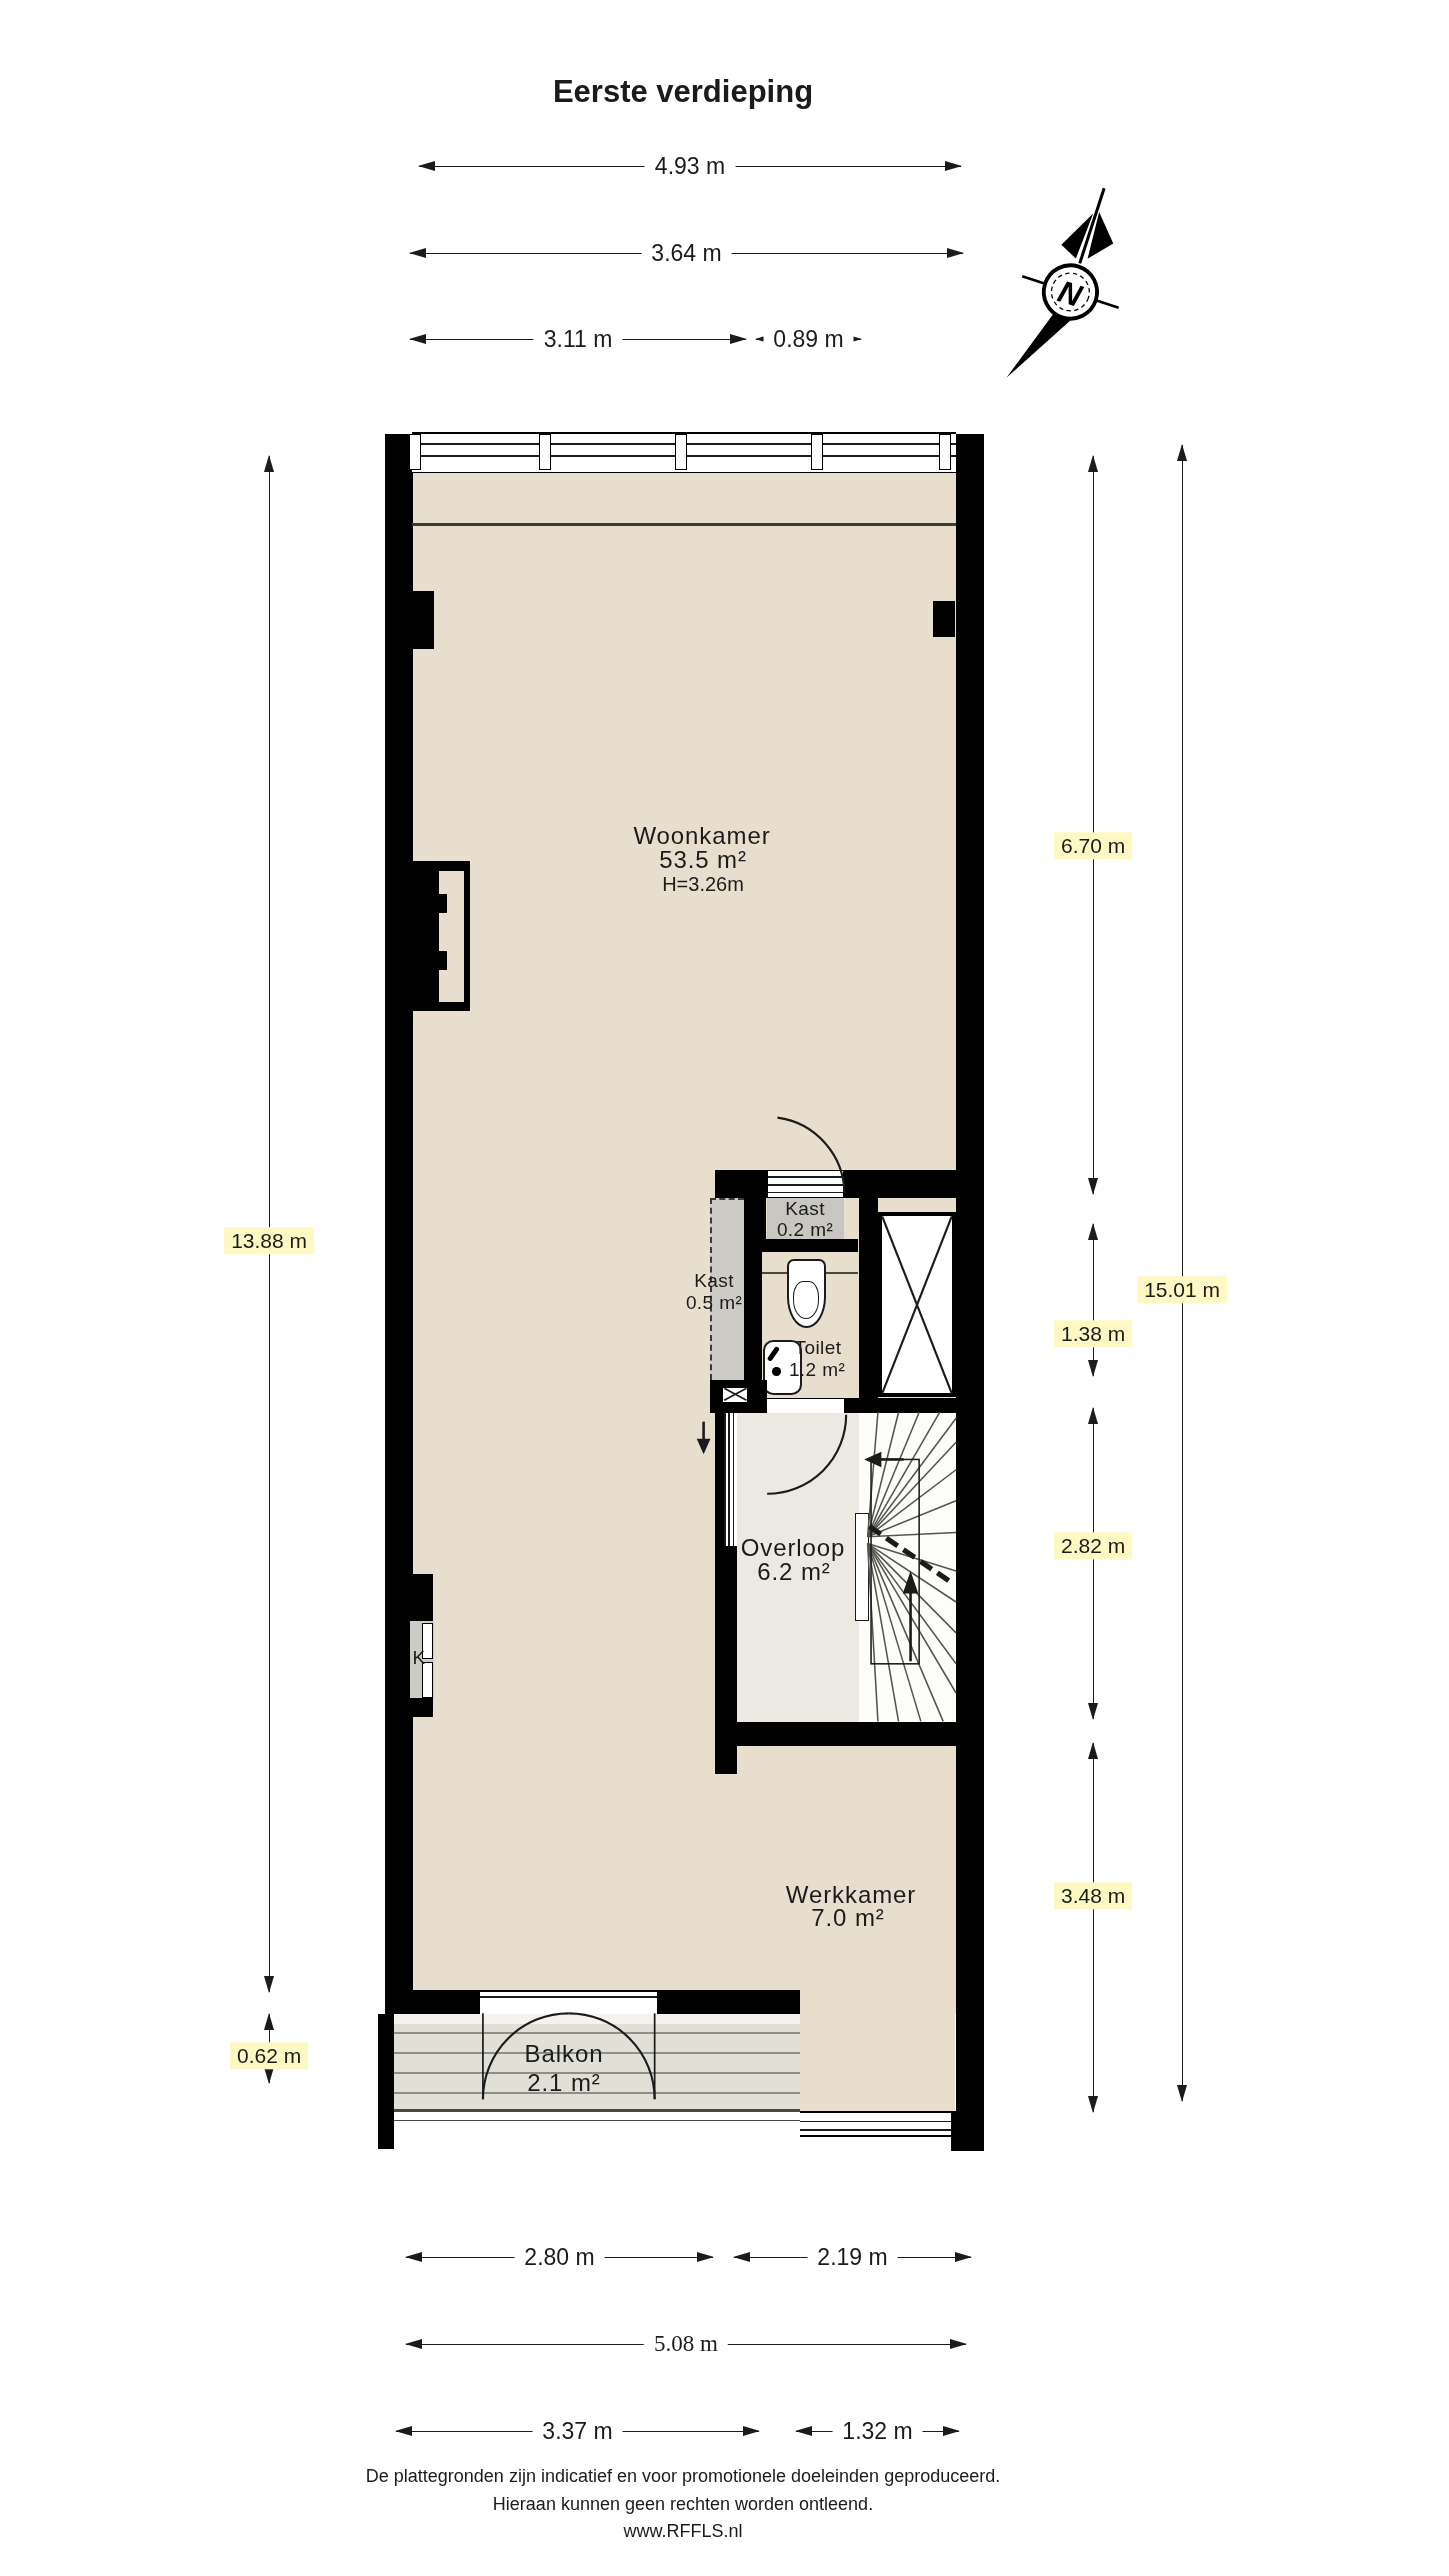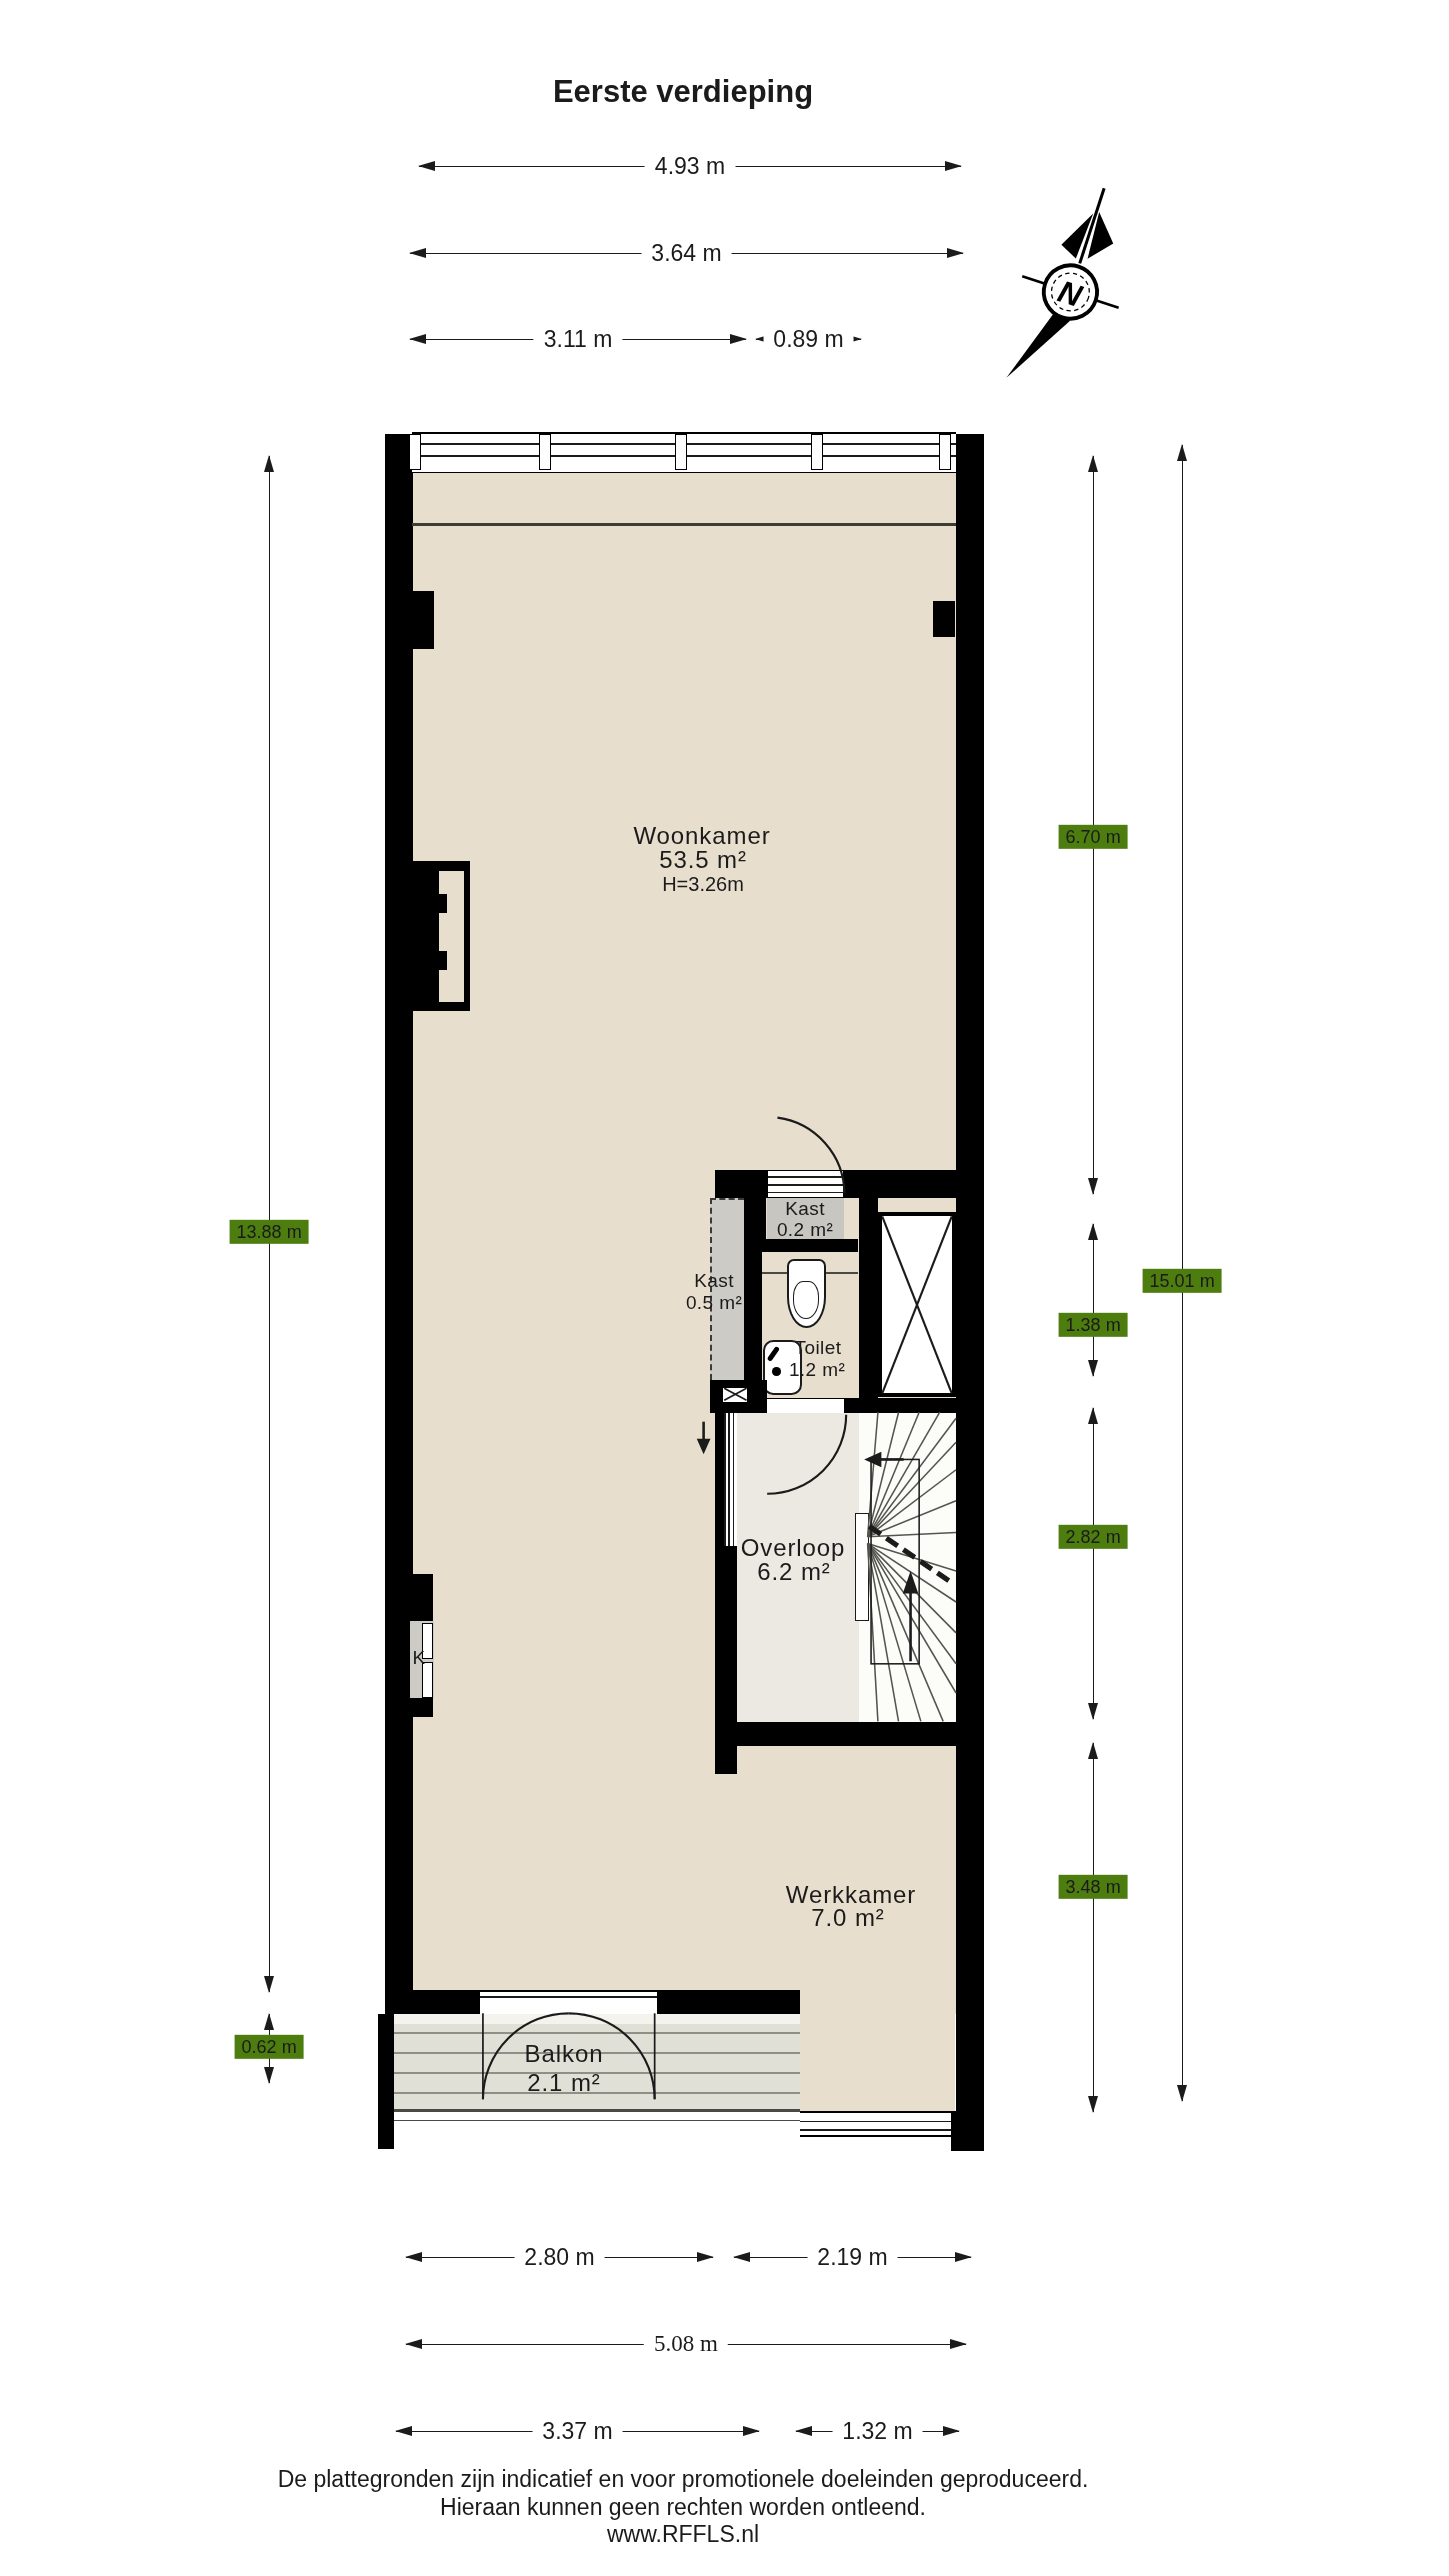--- a/index.html
+++ b/index.html
@@ -5,30 +5,30 @@
   html,body{margin:0;padding:0;background:#fff;}
   body{font-family:"Liberation Sans", sans-serif;color:#1b1b1b;}
   #root{position:relative;width:1449px;height:2576px;background:#fff;overflow:hidden;}
   .abs{position:absolute;}
   .wall{position:absolute;background:#000;}
   .floor{position:absolute;background:#e7decd;}
   .label{position:absolute;transform:translate(-50%,-50%);font-size:24px;letter-spacing:0.9px;white-space:nowrap;text-align:center;color:#1b1b1b;}
   .label.small{font-size:19px;letter-spacing:0.4px;}
   .label.tiny{font-size:20px;letter-spacing:0;}
   .title{position:absolute;left:683px;transform:translateX(-50%);font-size:31px;font-weight:bold;white-space:nowrap;}
-  .footer-line{position:absolute;left:683px;transform:translateX(-50%);font-size:23px;white-space:nowrap;}
+  .footer-line{position:absolute;left:683px;transform:translateX(-50%);font-size:18px;white-space:nowrap;}
   
   .dimh{position:absolute;height:0;border-top:1.7px solid #1b1b1b;}
   .dimh .ahl{position:absolute;left:-0.9px;top:-6px;width:0;height:0;border-top:5.2px solid transparent;border-bottom:5.2px solid transparent;border-right:17px solid #1b1b1b;}
   .dimh .ahr{position:absolute;right:-0.9px;top:-6px;width:0;height:0;border-top:5.2px solid transparent;border-bottom:5.2px solid transparent;border-left:17px solid #1b1b1b;}
   .dimh .dlabel{position:absolute;left:50%;top:-0.9px;transform:translate(-50%,-50%);background:#fff;padding:0 10.3px;font-size:23px;white-space:nowrap;}
   .dimv{position:absolute;width:0;border-left:1.7px solid #1b1b1b;}
   .dimv .ahu{position:absolute;top:-0.9px;left:-6px;width:0;height:0;border-left:5.2px solid transparent;border-right:5.2px solid transparent;border-bottom:17px solid #1b1b1b;}
   .dimv .ahd{position:absolute;bottom:-0.9px;left:-6px;width:0;height:0;border-left:5.2px solid transparent;border-right:5.2px solid transparent;border-top:17px solid #1b1b1b;}
-  .dimv .dlabel{position:absolute;left:-0.9px;transform:translate(-50%,-50%);background:#4d7c0f;padding:1.7px 6.9px;font-size:18px;white-space:nowrap;}
+  .dimv .dlabel{position:absolute;left:-0.9px;transform:translate(-50%,-50%);background:#fef9c3;padding:1.7px 6.9px;font-size:21px;white-space:nowrap;margin-top:9px;}
   svg{position:absolute;pointer-events:none;}
 </style>
 </head>
 <body>
 
 <div id="root">
 
   <div class="title" style="top:74px;">Eerste verdieping</div>
 
   <div>

